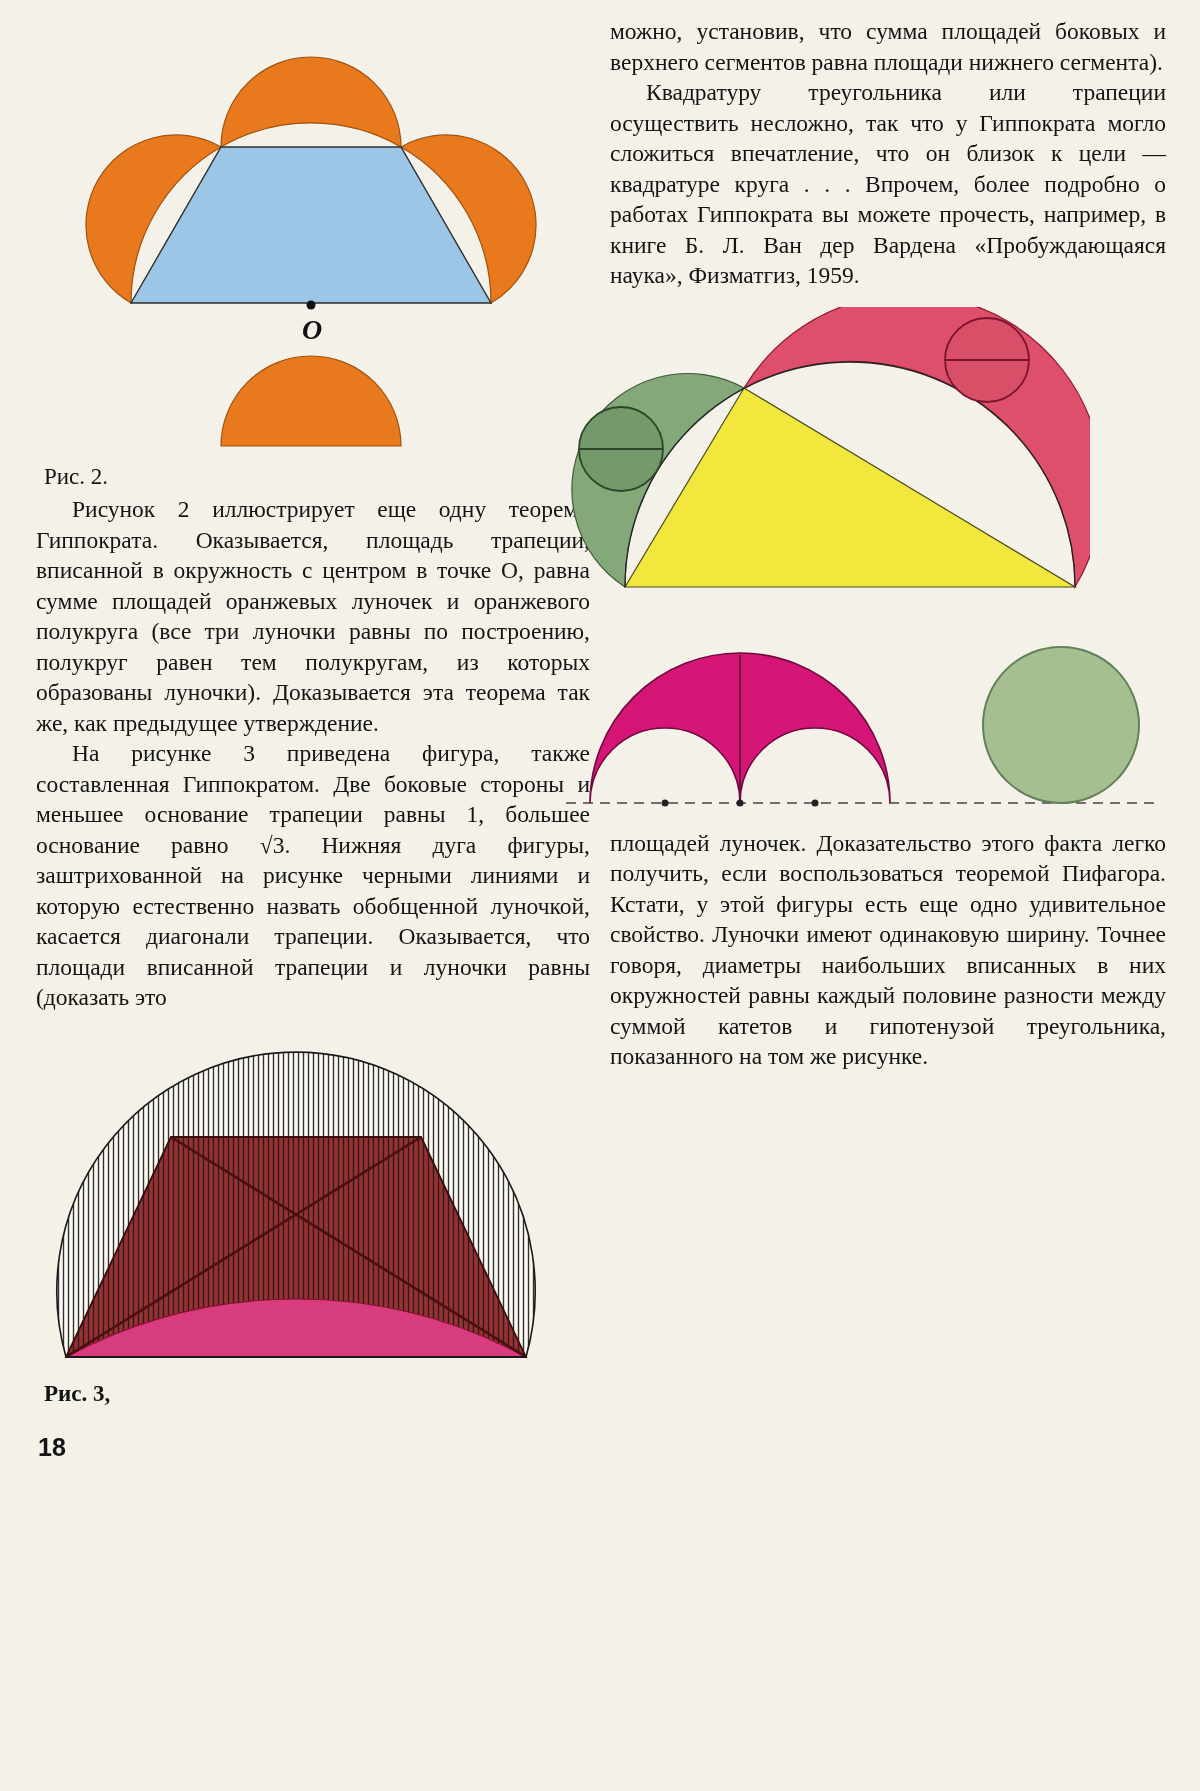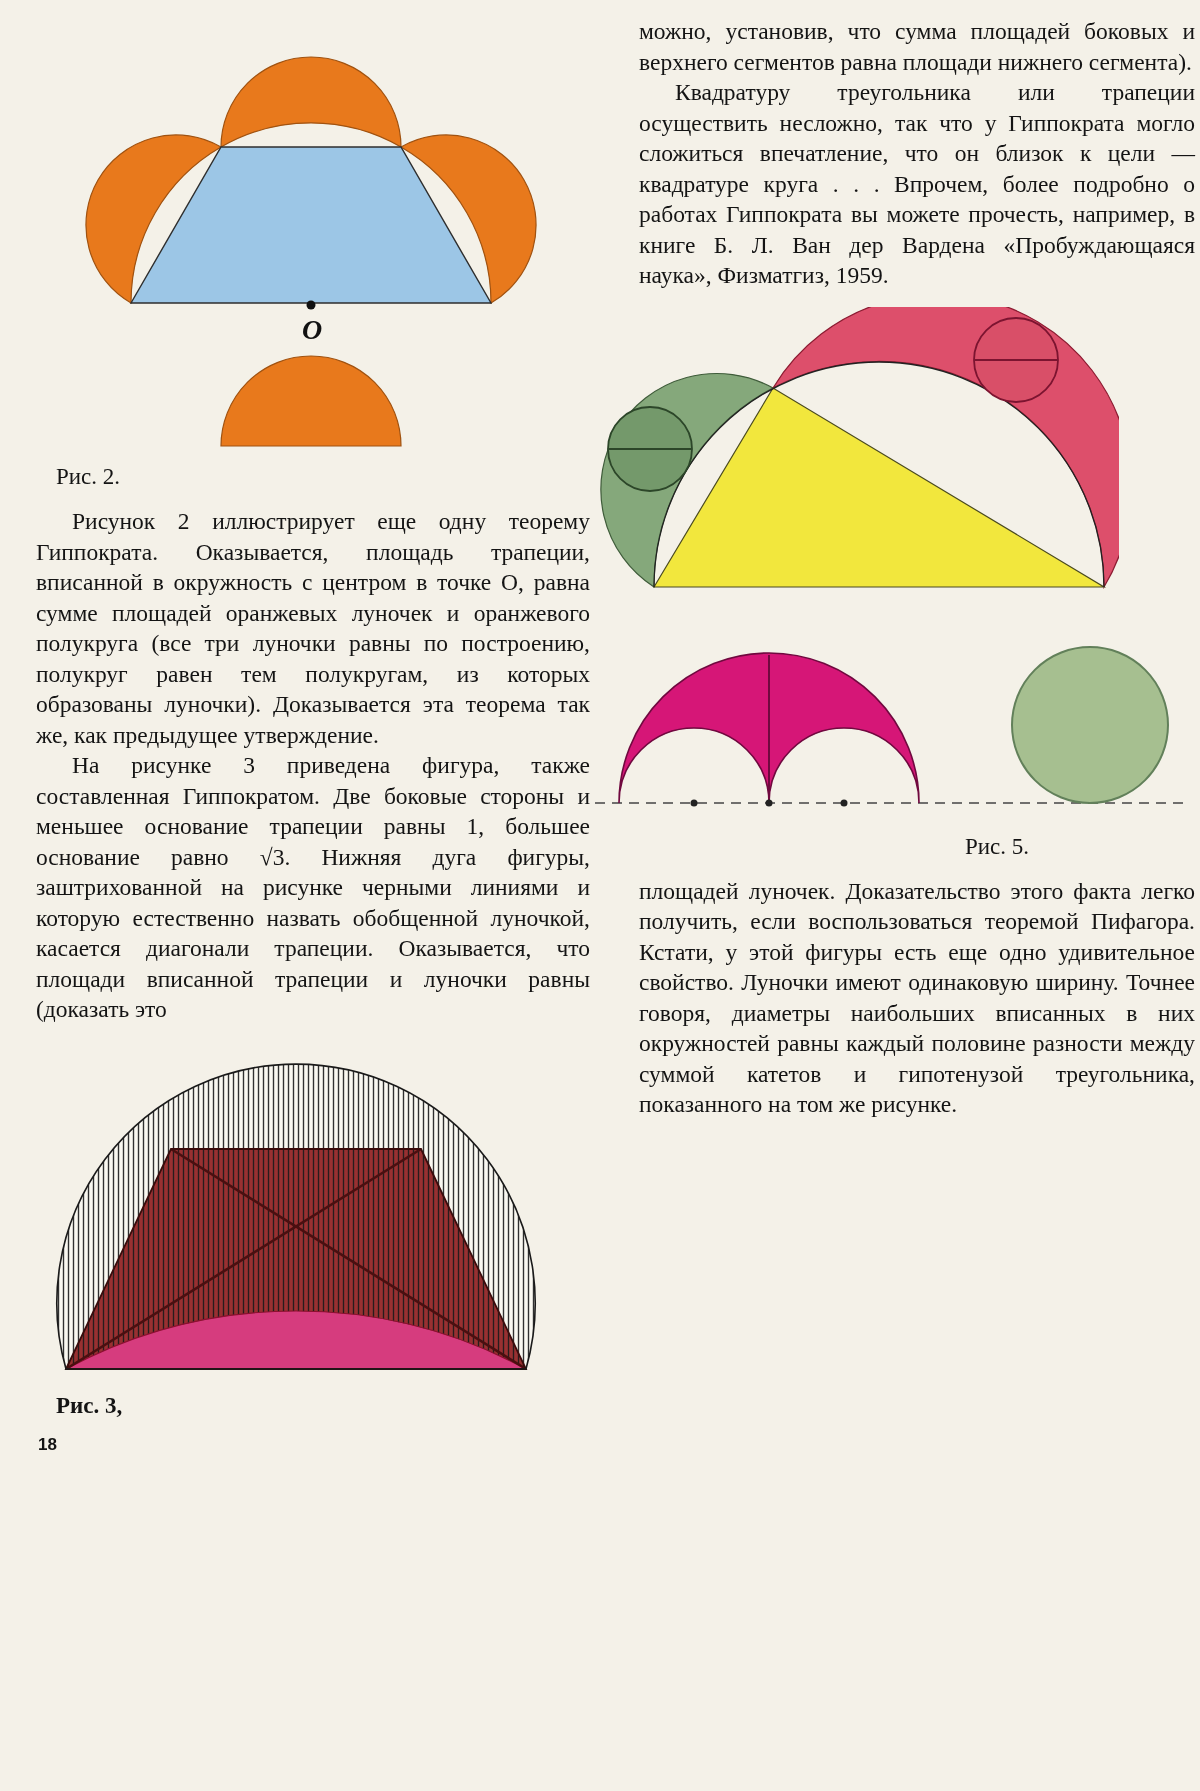--- a/index.html
+++ b/index.html
@@ -6,33 +6,33 @@
   body {
     width:1200px; height:1791px;
     background:#f4f1e8;
     font-family:"Liberation Serif", serif;
     color:#141414;
     position:relative;
     overflow:hidden;
   }
   .col { position:absolute; }
   .col-left  { left:36px;  top:8px;  width:554px; }
-  .col-right { left:639px; top:16px; width:556px; }
+  .col-right { left:610px; top:16px; width:556px; }
   p.body-text {
     font-size:23.5px;
     line-height:30.5px;
     text-align:justify;
     margin:0;
   }
   p.indent { text-indent:36px; }
-  .caption { font-size:23px; margin:16px; padding-left:4px; }
+  .caption { font-size:23px; margin:4px; padding-left:4px; }
   .caption-right { text-align:right; padding-right:150px; padding-left:0; }
   .pagenum {
     font-family:"Liberation Sans", sans-serif;
-    font-weight:bold; font-size:17px; margin:4px 0 0 2px;
+    font-weight:bold; font-size:25px; margin:26px 0 0 2px;
   }
   .fig { margin:0; line-height:0; }
   .mt-6  { margin-top:6px; }
   .mt-10 { margin-top:10px; }
   .mt-14 { margin-top:14px;font-weight:bold; }
   .mt-16 { margin-top:16px; }
   .mt-24 { margin-top:24px; }
   .mt-28 { margin-top:28px; }
   .mt-36 { margin-top:36px; }
   .fig4 { margin-left:-40px; }
@@ -128,17 +128,16 @@
 
       <line x1="180" y1="12" x2="180" y2="159" stroke="#70093f" stroke-width="2"></line>
 
       <circle cx="105" cy="160" r="3.5" fill="#222"></circle>
       <circle cx="180" cy="160" r="3.5" fill="#222"></circle>
       <circle cx="255" cy="160" r="3.5" fill="#222"></circle>
 
       <circle cx="501" cy="82" r="78" stroke="#62805a" stroke-width="2" fill="#a6bf90"></circle>
     </svg>
   </div>
-  <p class="caption caption-right mt-6">Рис. 5.</p>
 
   <p class="body-text mt-28">площадей луночек. Доказательство этого факта легко получить, если воспользоваться теоремой Пифагора. Кстати, у этой фигуры есть еще одно удивительное свойство. Луночки имеют одинаковую ширину. Точнее говоря, диаметры наибольших вписанных в них окружностей равны каждый половине разности между суммой катетов и гипотенузой треугольника, показанного на том же рисунке.</p>
 
 </div>
 
 </body></html>

